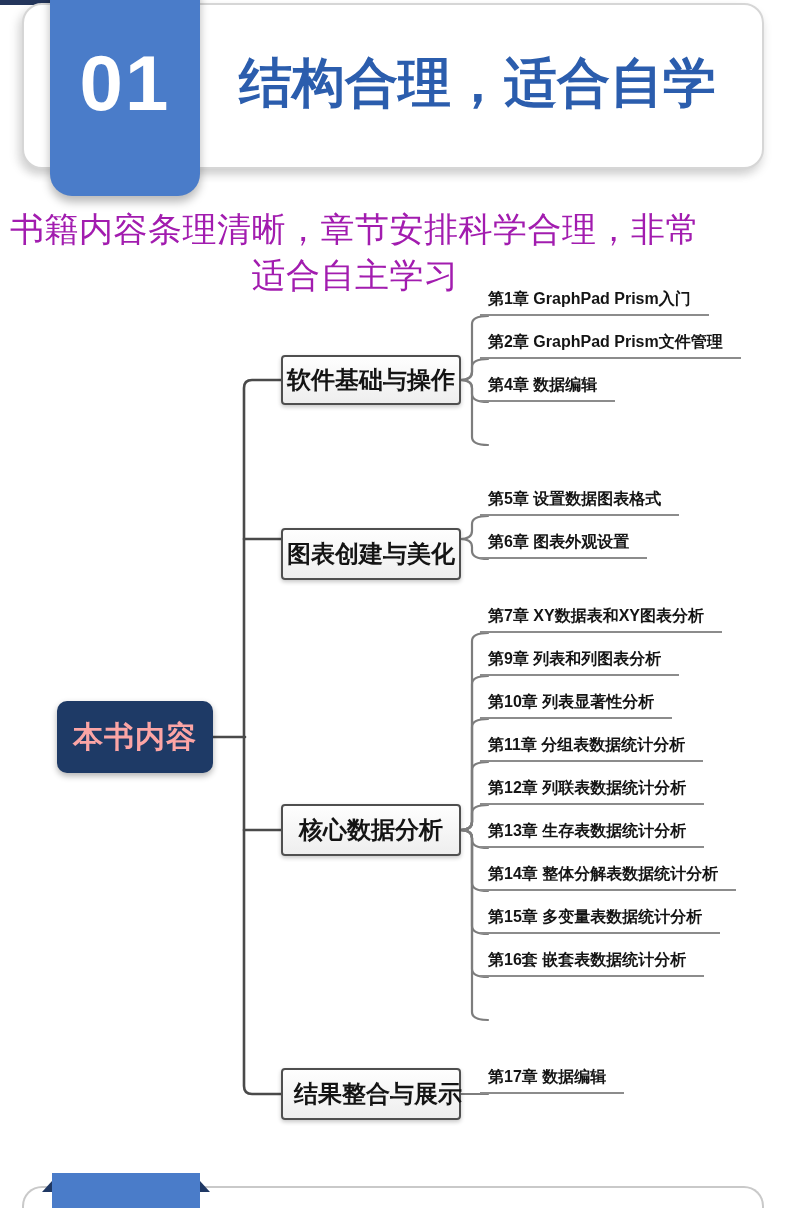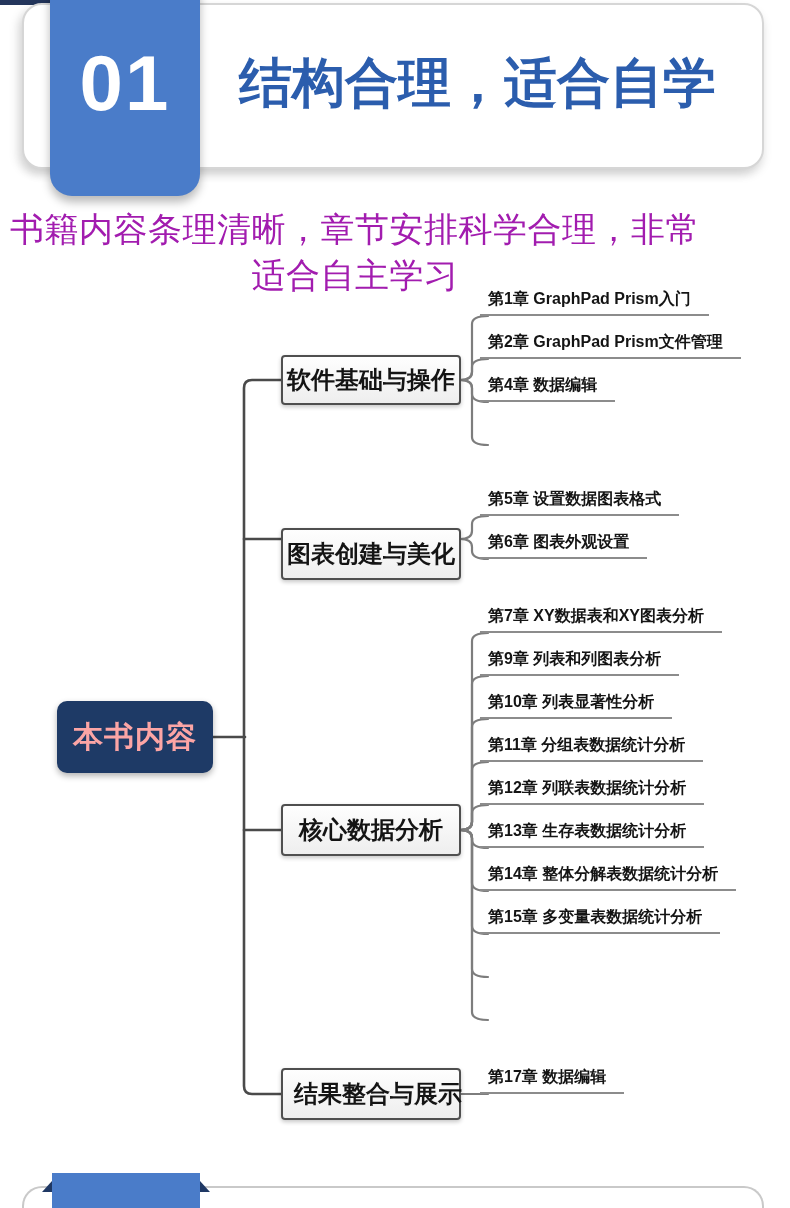--- a/index.html
+++ b/index.html
@@ -101,20 +101,21 @@
       <div class="branch-box" style="top: 804px; height: 52px;">核心数据分析</div>
       <div class="child-list" style="top: 590px;">
         <div class="child-item">第7章 XY数据表和XY图表分析</div>
         <div class="child-item">第9章 列表和列图表分析</div>
         <div class="child-item">第10章 列表显著性分析</div>
         <div class="child-item">第11章 分组表数据统计分析</div>
         <div class="child-item">第12章 列联表数据统计分析</div>
         <div class="child-item">第13章 生存表数据统计分析</div>
         <div class="child-item">第14章 整体分解表数据统计分析</div>
         <div class="child-item">第15章 多变量表数据统计分析</div>
+        <div class="child-item">第16套 嵌套表数据统计分析</div>
       </div>
       <div class="branch-box" style="top: 1068px; height: 52px; padding-left: 14px;">结果整合与展示</div>
       <div class="child-list" style="top: 1051px;">
         <div class="child-item">第17章 数据编辑</div>
       </div>
     </div>
 
   <div class="bottom-card"></div>
   <div class="ribbon2"></div>
   <div class="fold l"></div>

